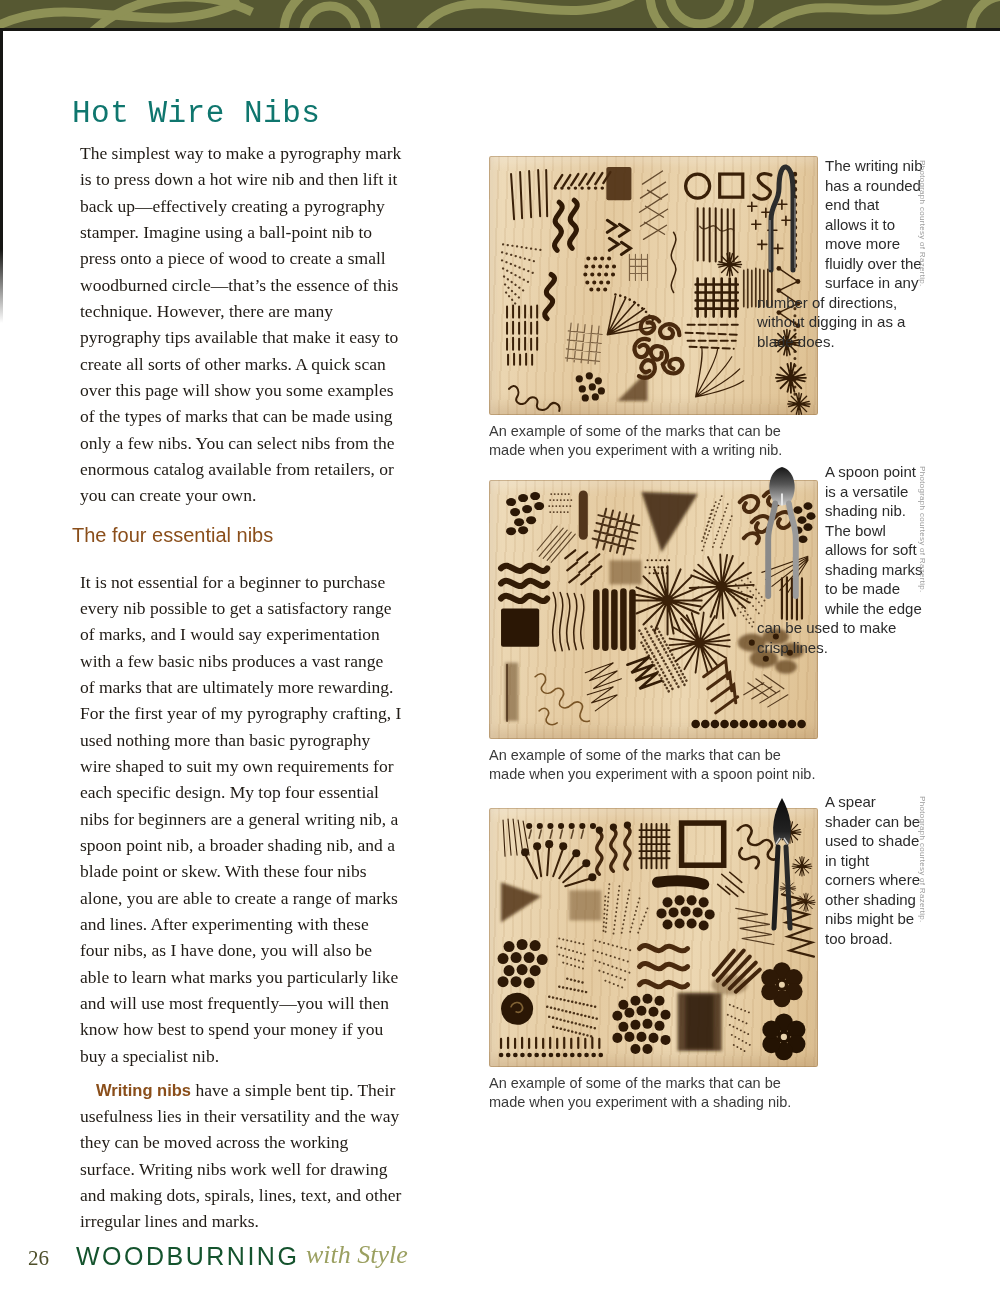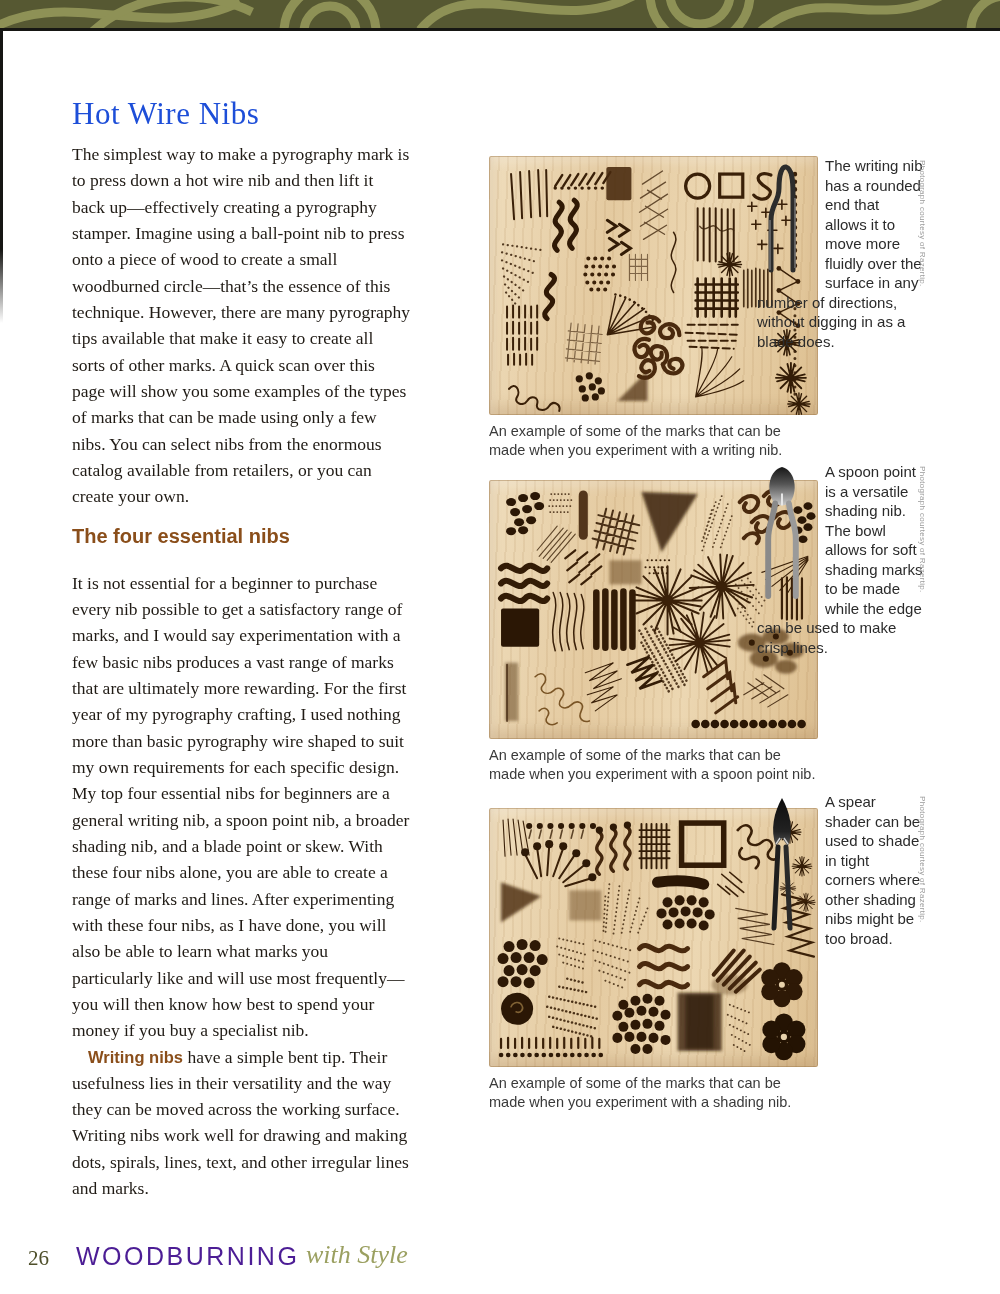--- a/index.html
+++ b/index.html
@@ -5,24 +5,24 @@
   html,body{margin:0;padding:0;background:#d9d9d9;}
   .page{position:relative;width:1000px;height:1294px;background:#ffffff;overflow:hidden;
         font-family:"Liberation Serif",serif;}
   
   .top-band{position:absolute;left:0;top:0;width:1000px;height:28px;border-bottom:3px solid #161613;}
   .top-band svg{display:block;}
   .left-edge{position:absolute;left:0;top:28px;width:3px;height:295px;
              background:linear-gradient(#151513 75%,rgba(21,21,19,0));}
   
   .left-col{position:absolute;left:72px;top:96px;width:338px;color:#211c15;}
-  .page-title{margin:0 0 9px 0;font-family:Liberation Serif, serif;font-weight:400;
-              font-size:31px;letter-spacing:.5px;color:#1d4ed8;}
-  .body-p{margin:0;font-size:17.5px;line-height:1.505;color:#201b15;}
-  .sec-head{margin:15px 0 22px 0;font-family:"Liberation Sans",sans-serif;font-weight:700;
+  .page-title{margin:0 0 9px 0;font-family:Liberation Mono, monospace;font-weight:400;
+              font-size:31px;letter-spacing:.5px;color:#0f766e;}
+  .body-p{margin:8px;font-size:17.5px;line-height:1.505;color:#201b15;}
+  .sec-head{margin:15px 0 22px 0;font-family:"Liberation Sans",sans-serif;font-weight:400;
             font-size:20px;color:#8a4e1a;}
   .writing-p{text-indent:16px;}
   .lead-bold{font-family:"Liberation Sans",sans-serif;font-weight:700;color:#8a4e1a;font-size:16.5px;}
   
   .figure{position:absolute;left:417px;width:329px;padding-left:32px;}
   .wood{height:259px;border-radius:2px;position:relative;
     background:
       repeating-linear-gradient(92deg, rgba(168,128,78,.13) 0 2px, rgba(0,0,0,0) 2px 9px),
       linear-gradient(100deg,#efddbc,#e4caa0 35%,#ecd7b2 62%,#ddbf90);
     box-shadow:inset 0 0 0 1px rgba(150,110,60,.4), inset 0 -8px 14px rgba(120,80,40,.18),
@@ -35,21 +35,21 @@
            font-size:15px;line-height:1.3;color:#2b2b2b;}
   .sidebar p{margin:0;}
   .nibfloat{float:left;width:62px;margin:2px 6px 4px 0;}
   .nibfloat svg{display:block;}
   .credit{position:absolute;top:4px;left:160px;height:190px;writing-mode:vertical-rl;
           font-size:8px;letter-spacing:.3px;color:#9b9b9b;white-space:nowrap;}
   
   .footer{position:absolute;left:0;top:1240px;width:814px;height:40px;}
   .page-num{position:absolute;left:28px;top:6px;font-size:21px;color:#4e4f2a;}
   .book-title{position:absolute;left:76px;top:2px;font-family:"Liberation Sans",sans-serif;
-              font-size:25px;letter-spacing:2.5px;color:#4c1d95;}
+              font-size:25px;letter-spacing:2.5px;color:#14532d;}
   .book-sub{position:absolute;left:306px;top:0;font-family:"Liberation Serif",serif;
             font-style:italic;font-size:26px;color:#9ba061;}
 </style>
 </head>
 <body>
 
 <div class="page">
 
   <svg width="0" height="0" style="position:absolute" aria-hidden="true">
     <defs>

